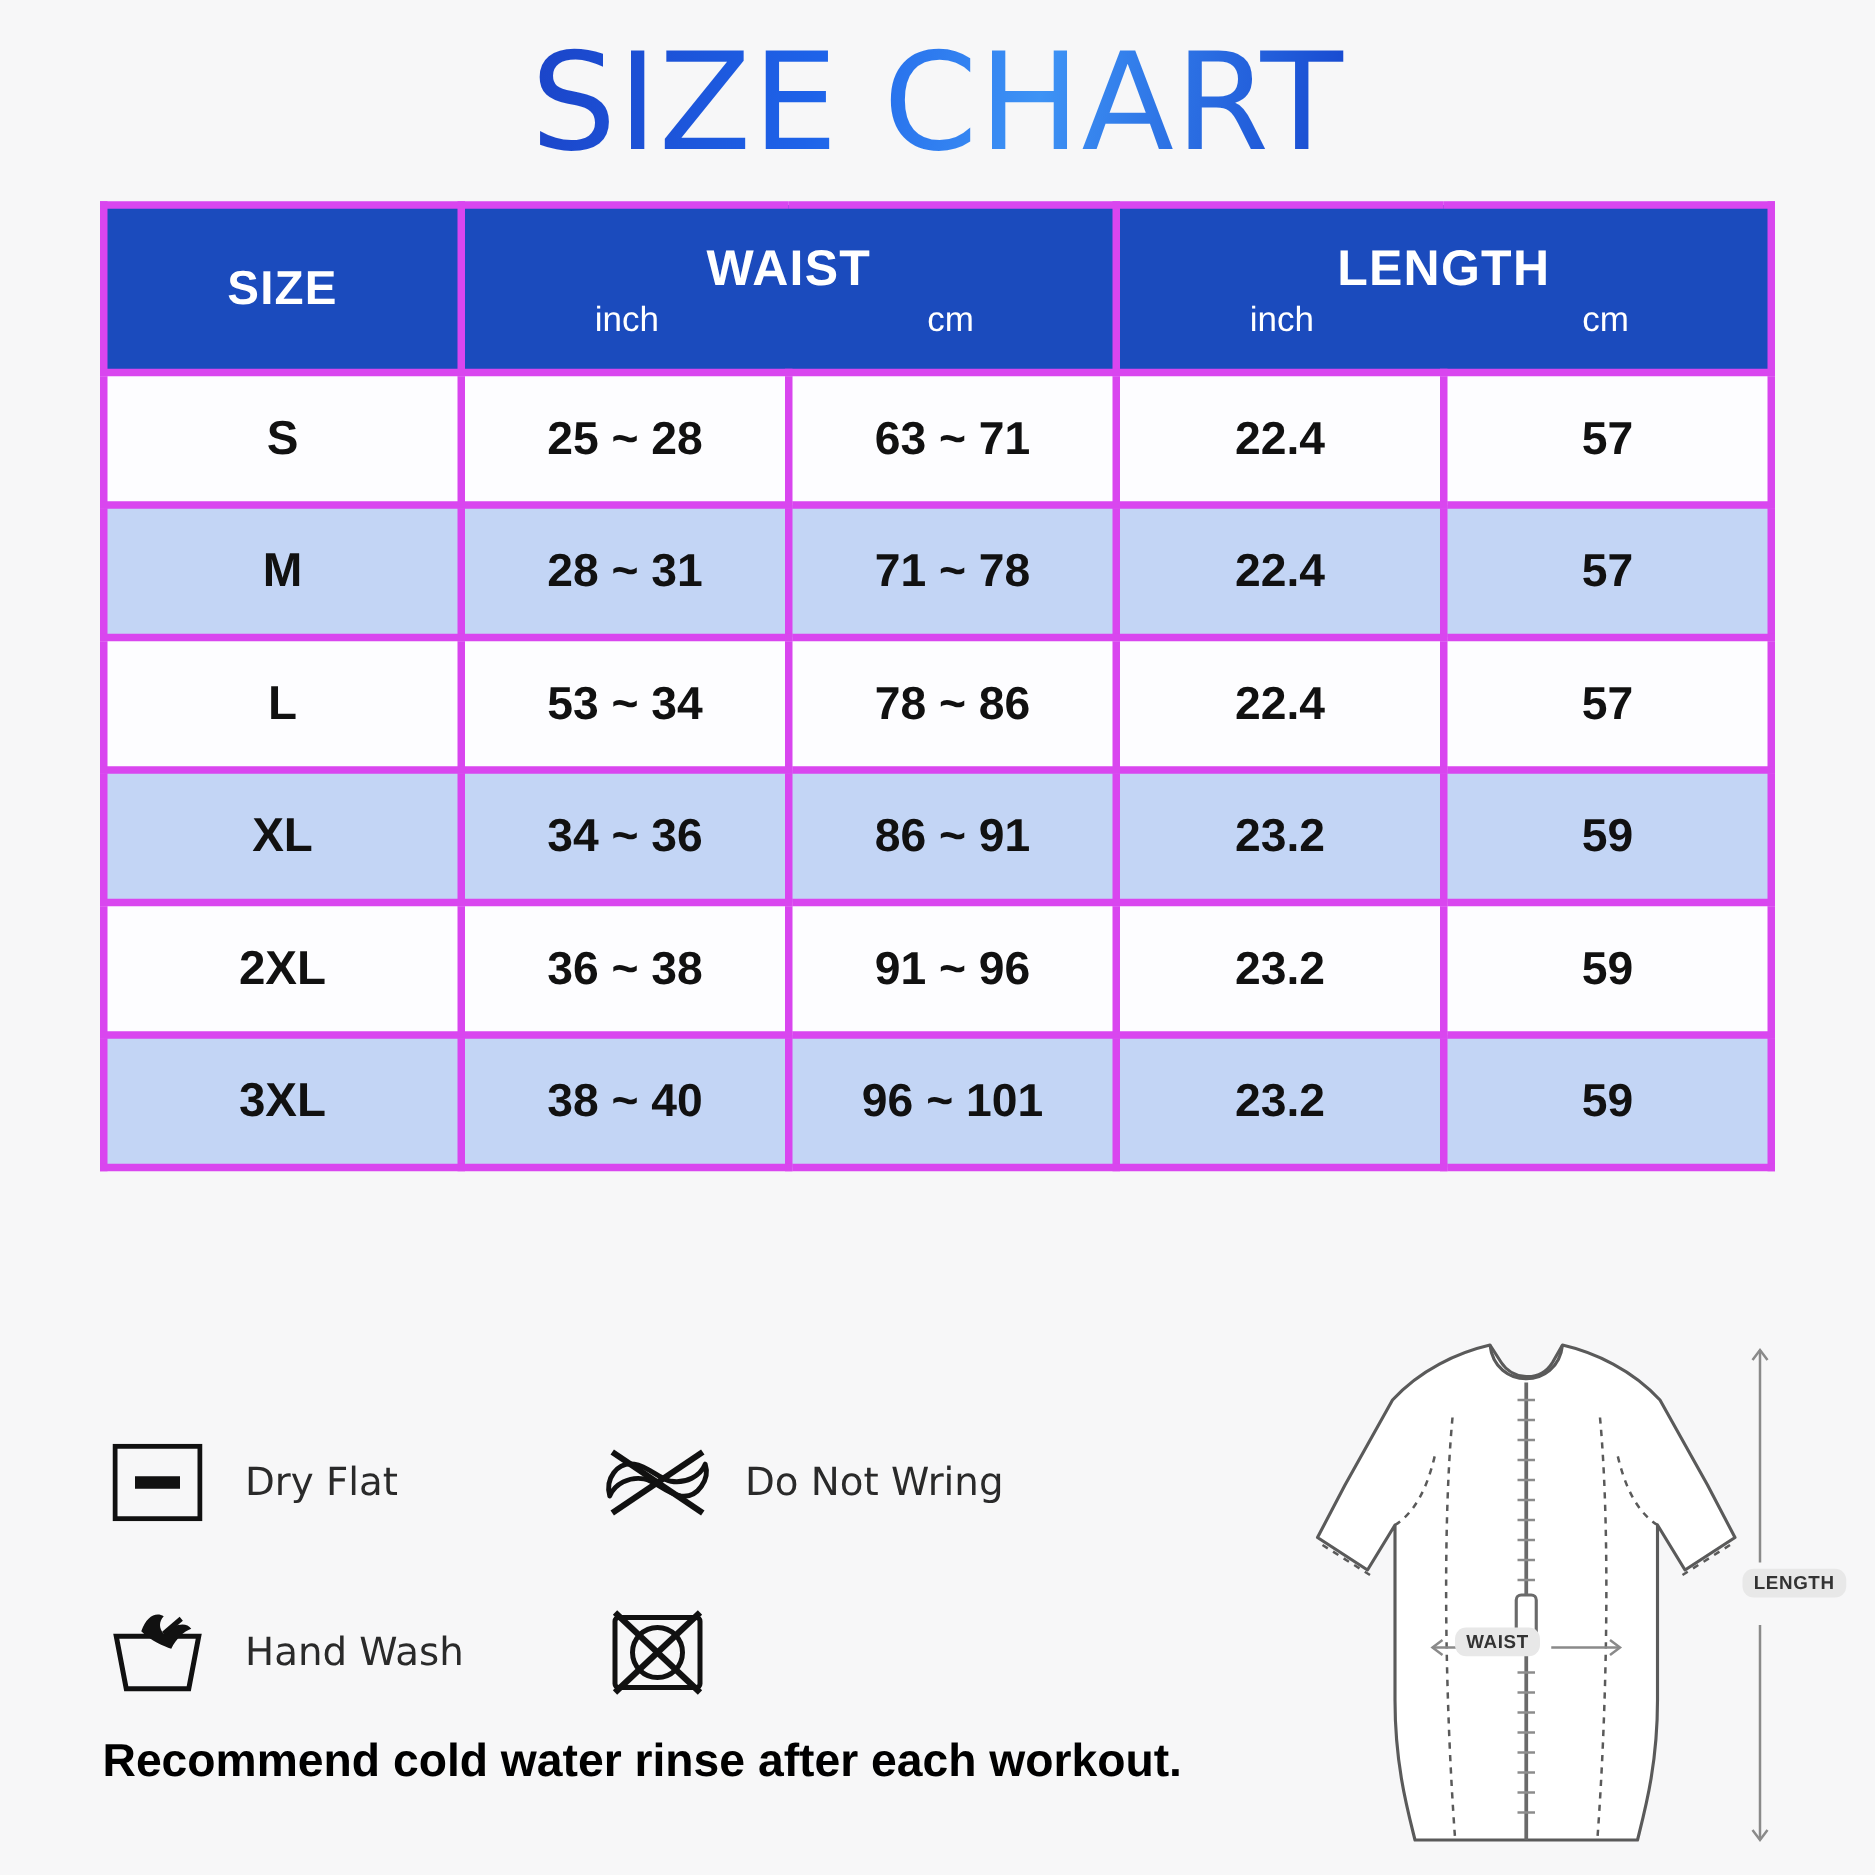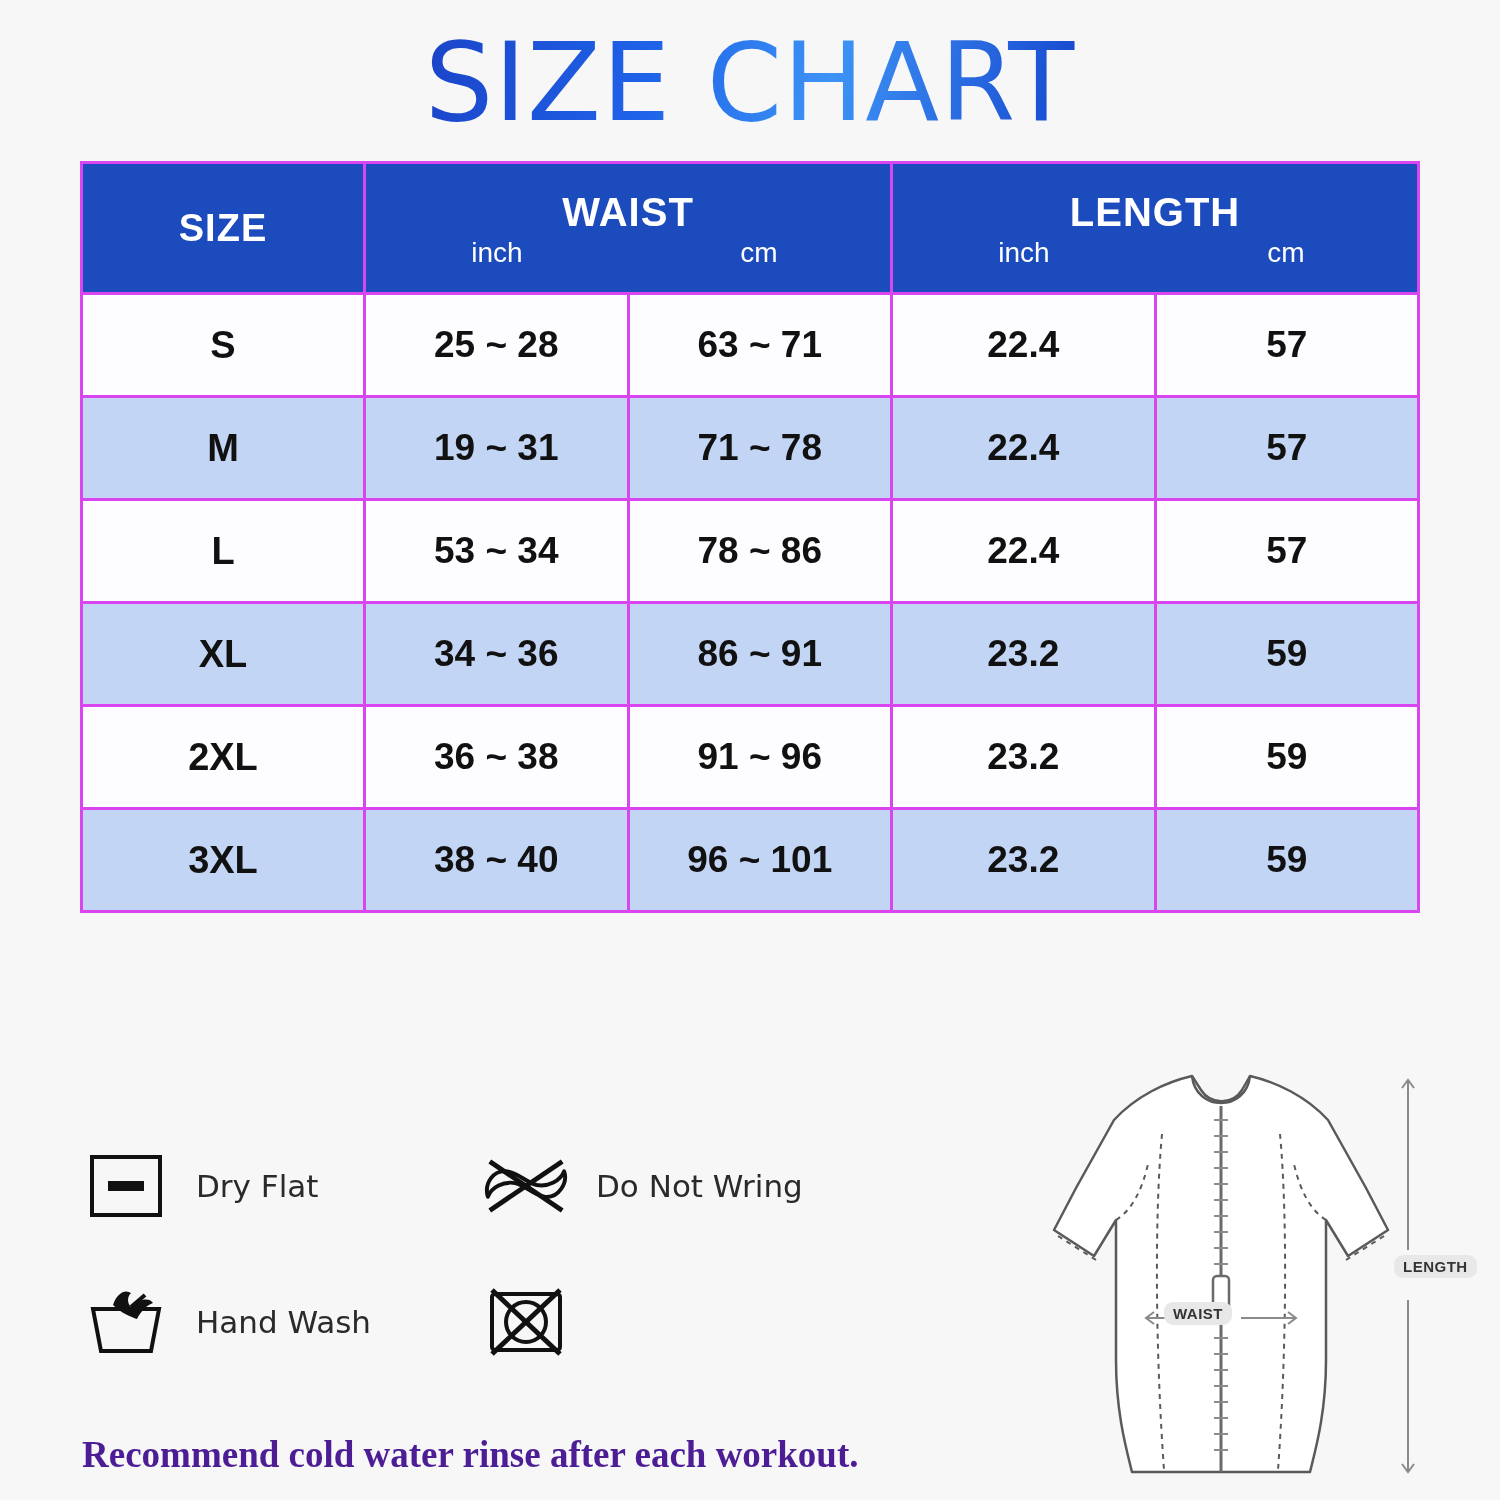--- a/index.html
+++ b/index.html
@@ -40,21 +40,21 @@
     margin: 22px auto 0 auto;
     width: 1340px;
   }
   table.size-chart {
     width: 100%;
     border-collapse: collapse;
     table-layout: fixed;
   }
   table.size-chart th,
   table.size-chart td {
-    border: 3px solid #d946ef;
+    border: 6px solid #d946ef;
     text-align: center;
   }
   thead th {
     background: #1b4bbd;
     color: #ffffff;
     border-color: #1b4bbd;
     padding: 0;
   }
   .hdr-size {
     width: 280px;
@@ -127,23 +127,22 @@
     color: #2a2a2a;
     font-family: "DejaVu Sans", sans-serif;
   }
 
   .recommend {
     position: absolute;
     left: 82px;
     top: 1388px;
     font-size: 37px;
     font-weight: 700;
-    color: #4c1d95;
-    font-family: Liberation Serif, serif;
-    margin-top: 45px;
+    color: #000000;
+    font-family: Liberation Sans, sans-serif;
   }
 
   
   .garment {
     position: absolute;
     right: 34px;
     top: 1060px;
     width: 470px;
     height: 430px;
   }
@@ -192,21 +191,21 @@
     <tbody>
       <tr class="even">
         <td class="size-cell">S</td>
         <td>25 ~ 28</td>
         <td>63 ~ 71</td>
         <td>22.4</td>
         <td>57</td>
       </tr>
       <tr class="odd">
         <td class="size-cell">M</td>
-        <td>19 ~ 31</td>
+        <td>28 ~ 31</td>
         <td>71 ~ 78</td>
         <td>22.4</td>
         <td>57</td>
       </tr>
       <tr class="even">
         <td class="size-cell">L</td>
         <td>53 ~ 34</td>
         <td>78 ~ 86</td>
         <td>22.4</td>
         <td>57</td>

